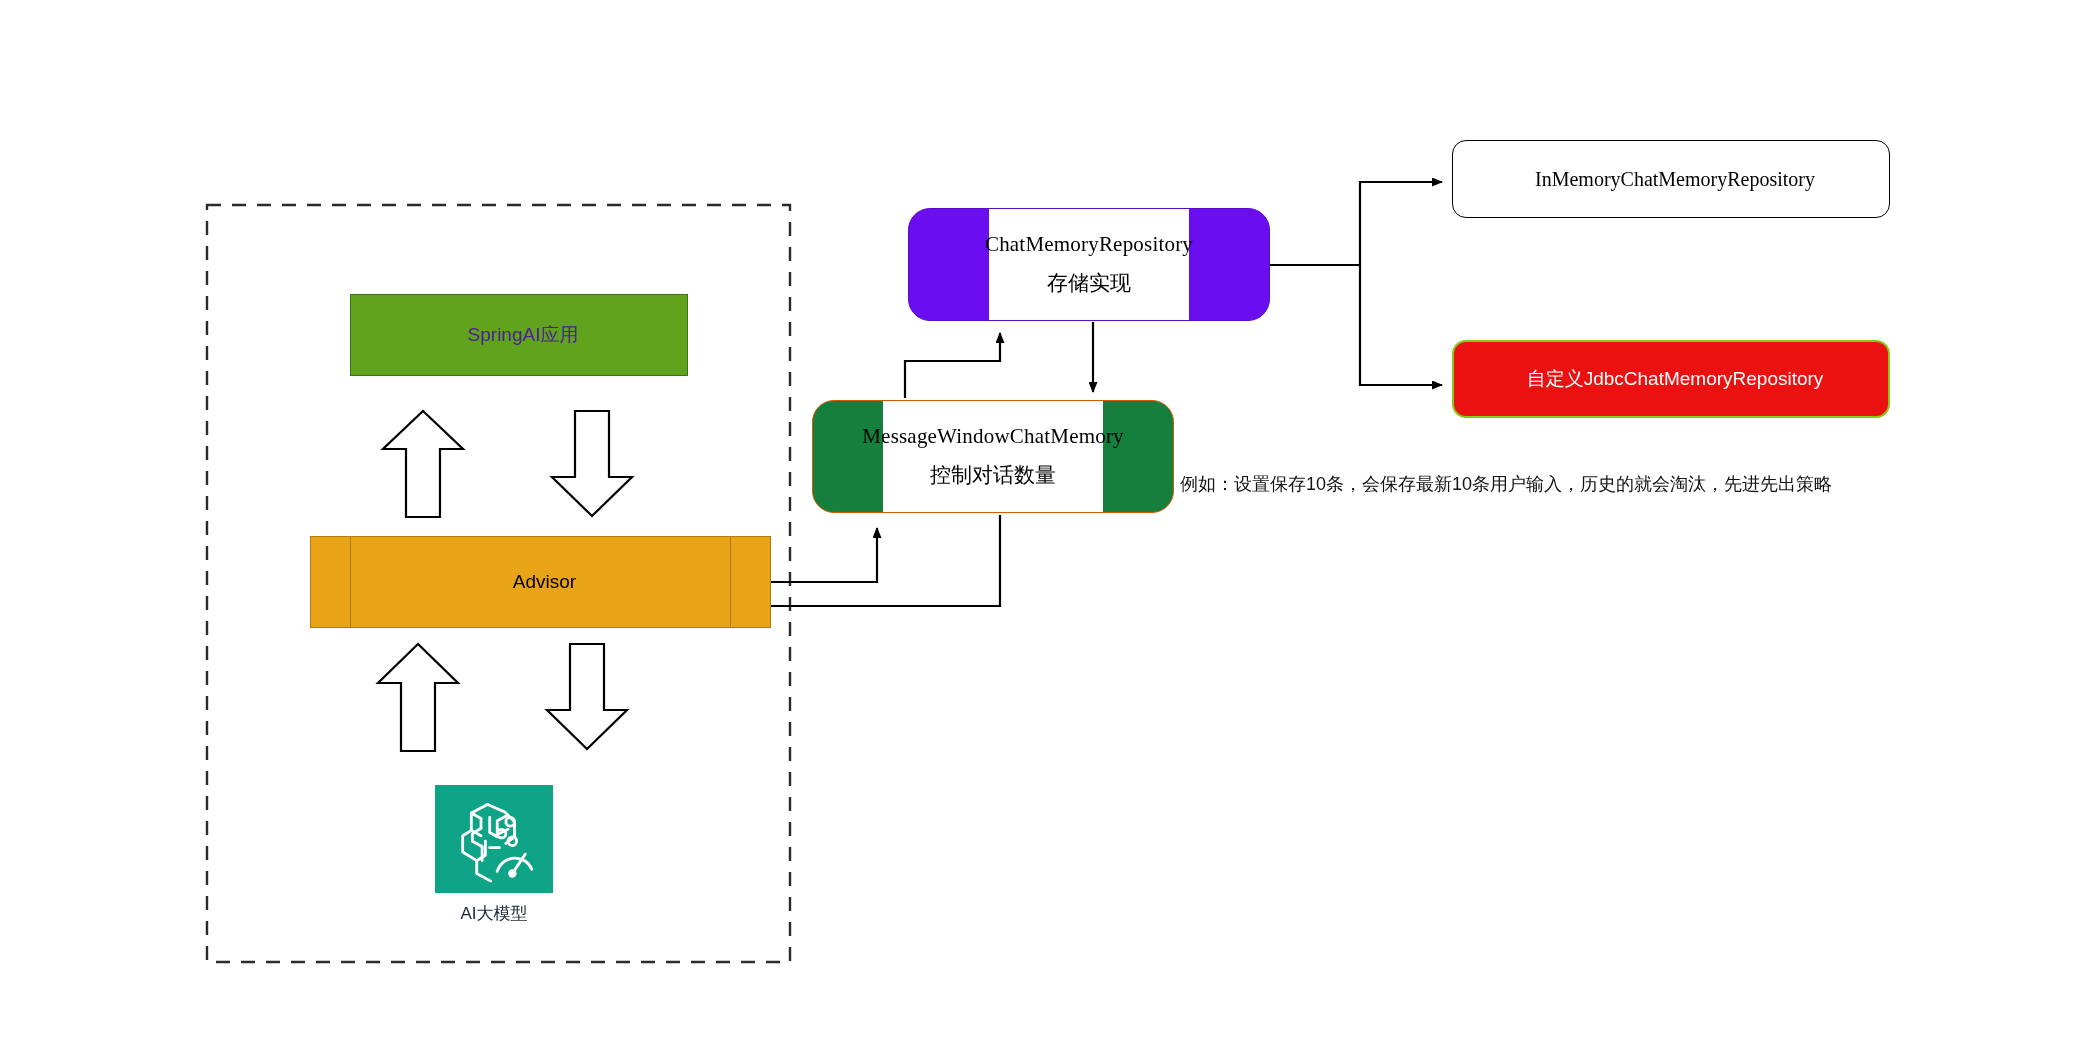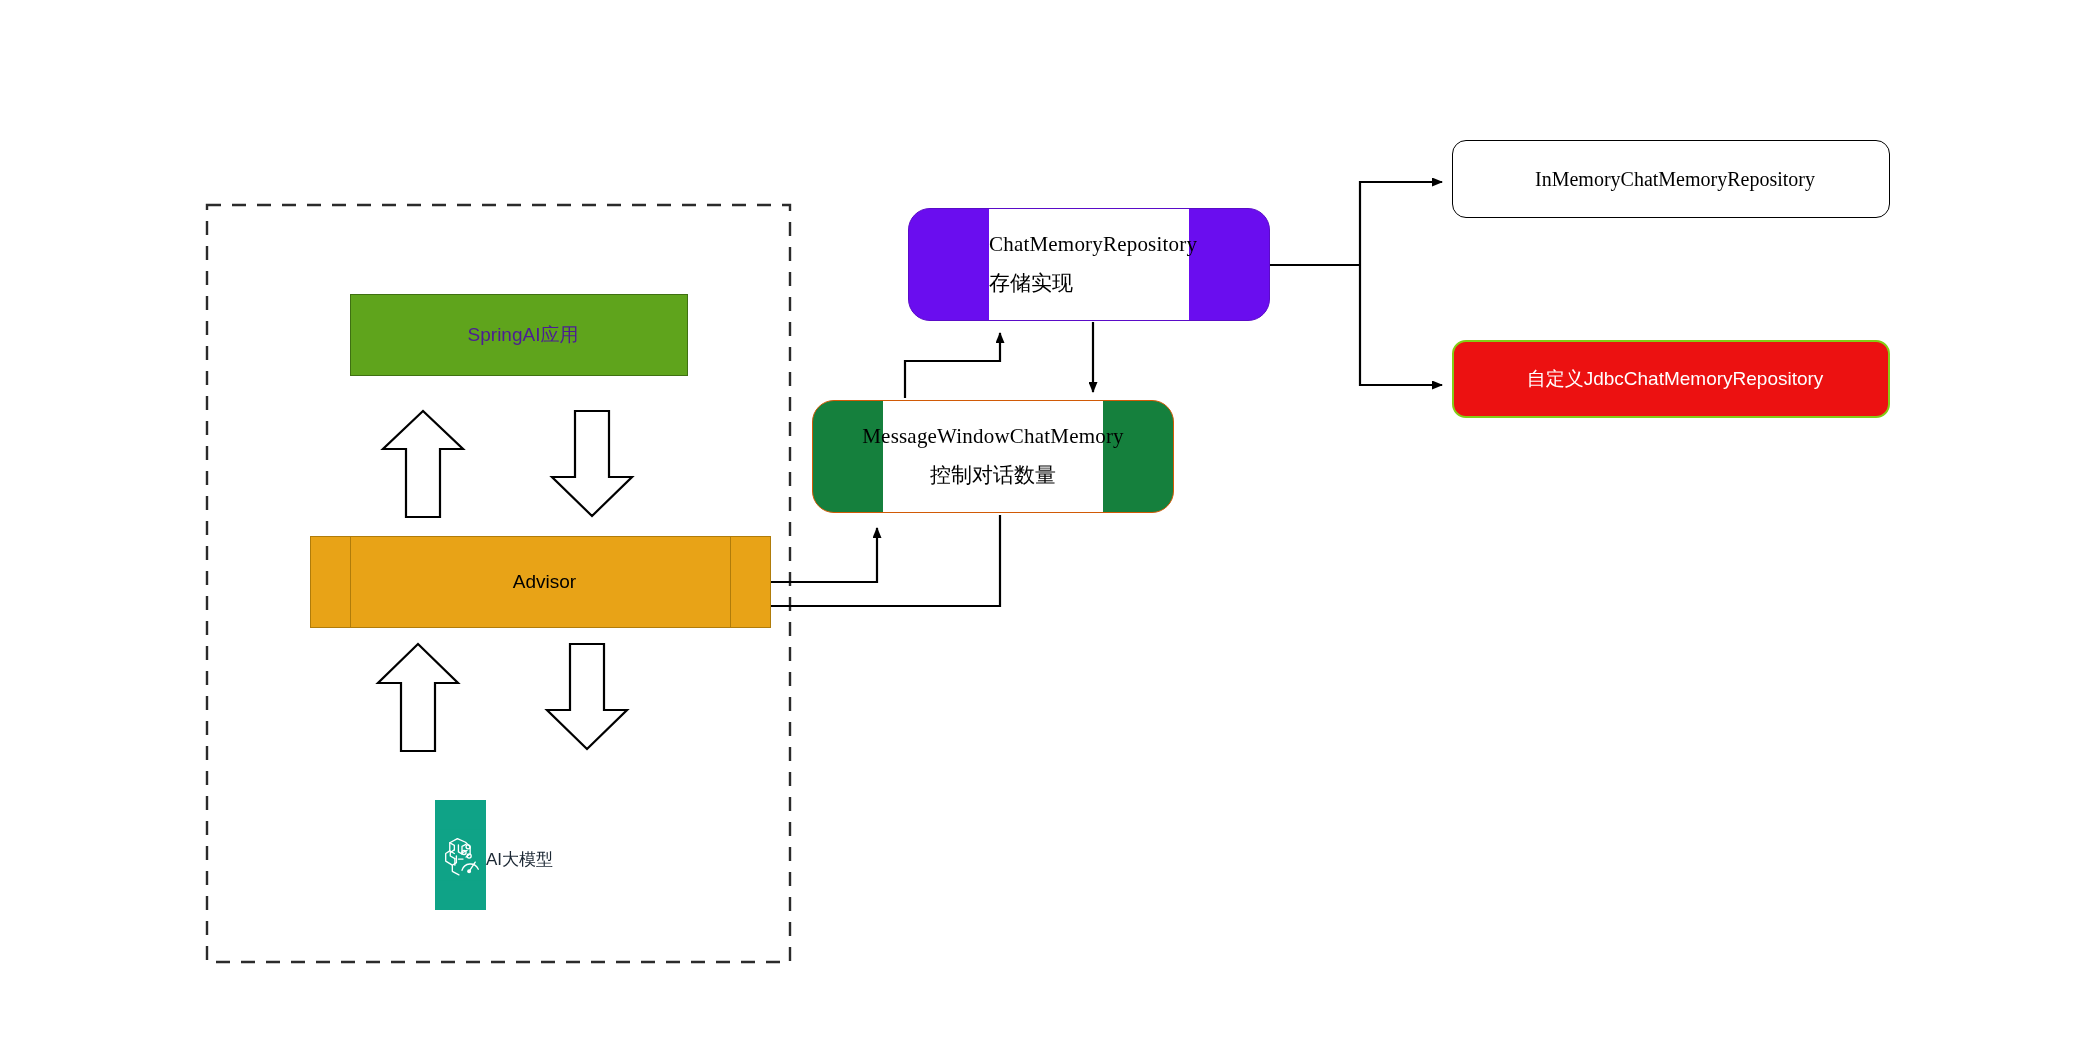--- a/index.html
+++ b/index.html
@@ -79,21 +79,21 @@
   }
 
   
   #ai-model-group {
     position: absolute;
     left: 435px;
     top: 785px;
     width: 118px;
     height: 140px;
     display: flex;
-    flex-direction: row;
+    flex-direction: column;
     align-items: center;
   }
   #ai-model-icon {
     width: 118px;
     height: 110px;
     background: #0FA387;
     display: block;
   }
   #ai-model-caption {
     margin-top: 9px;
@@ -114,20 +114,21 @@
   }
   #chatmemory-repo-box .inner-label {
     position: absolute;
     left: 80px;
     right: 80px;
     top: 0;
     bottom: 0;
     background: #ffffff;
     display: flex;
     flex-direction: column;
+    align-items: center;
     justify-content: center;
   }
 
   
   #messagewindow-box {
     left: 812px;
     top: 400px;
     width: 362px;
     height: 113px;
     background: #15803d;
@@ -294,14 +295,15 @@
   </div>
 
   <div class="node" id="inmemory-repo-box">
     <span class="node-label">InMemoryChatMemoryRepository</span>
   </div>
 
   <div class="node" id="jdbc-repo-box">
     <span class="node-label">自定义JdbcChatMemoryRepository</span>
   </div>
 
+  <div id="annotation-note">例如：设置保存10条，会保存最新10条用户输入，历史的就会淘汰，先进先出策略</div>
 
 </div>
 
 </body></html>

